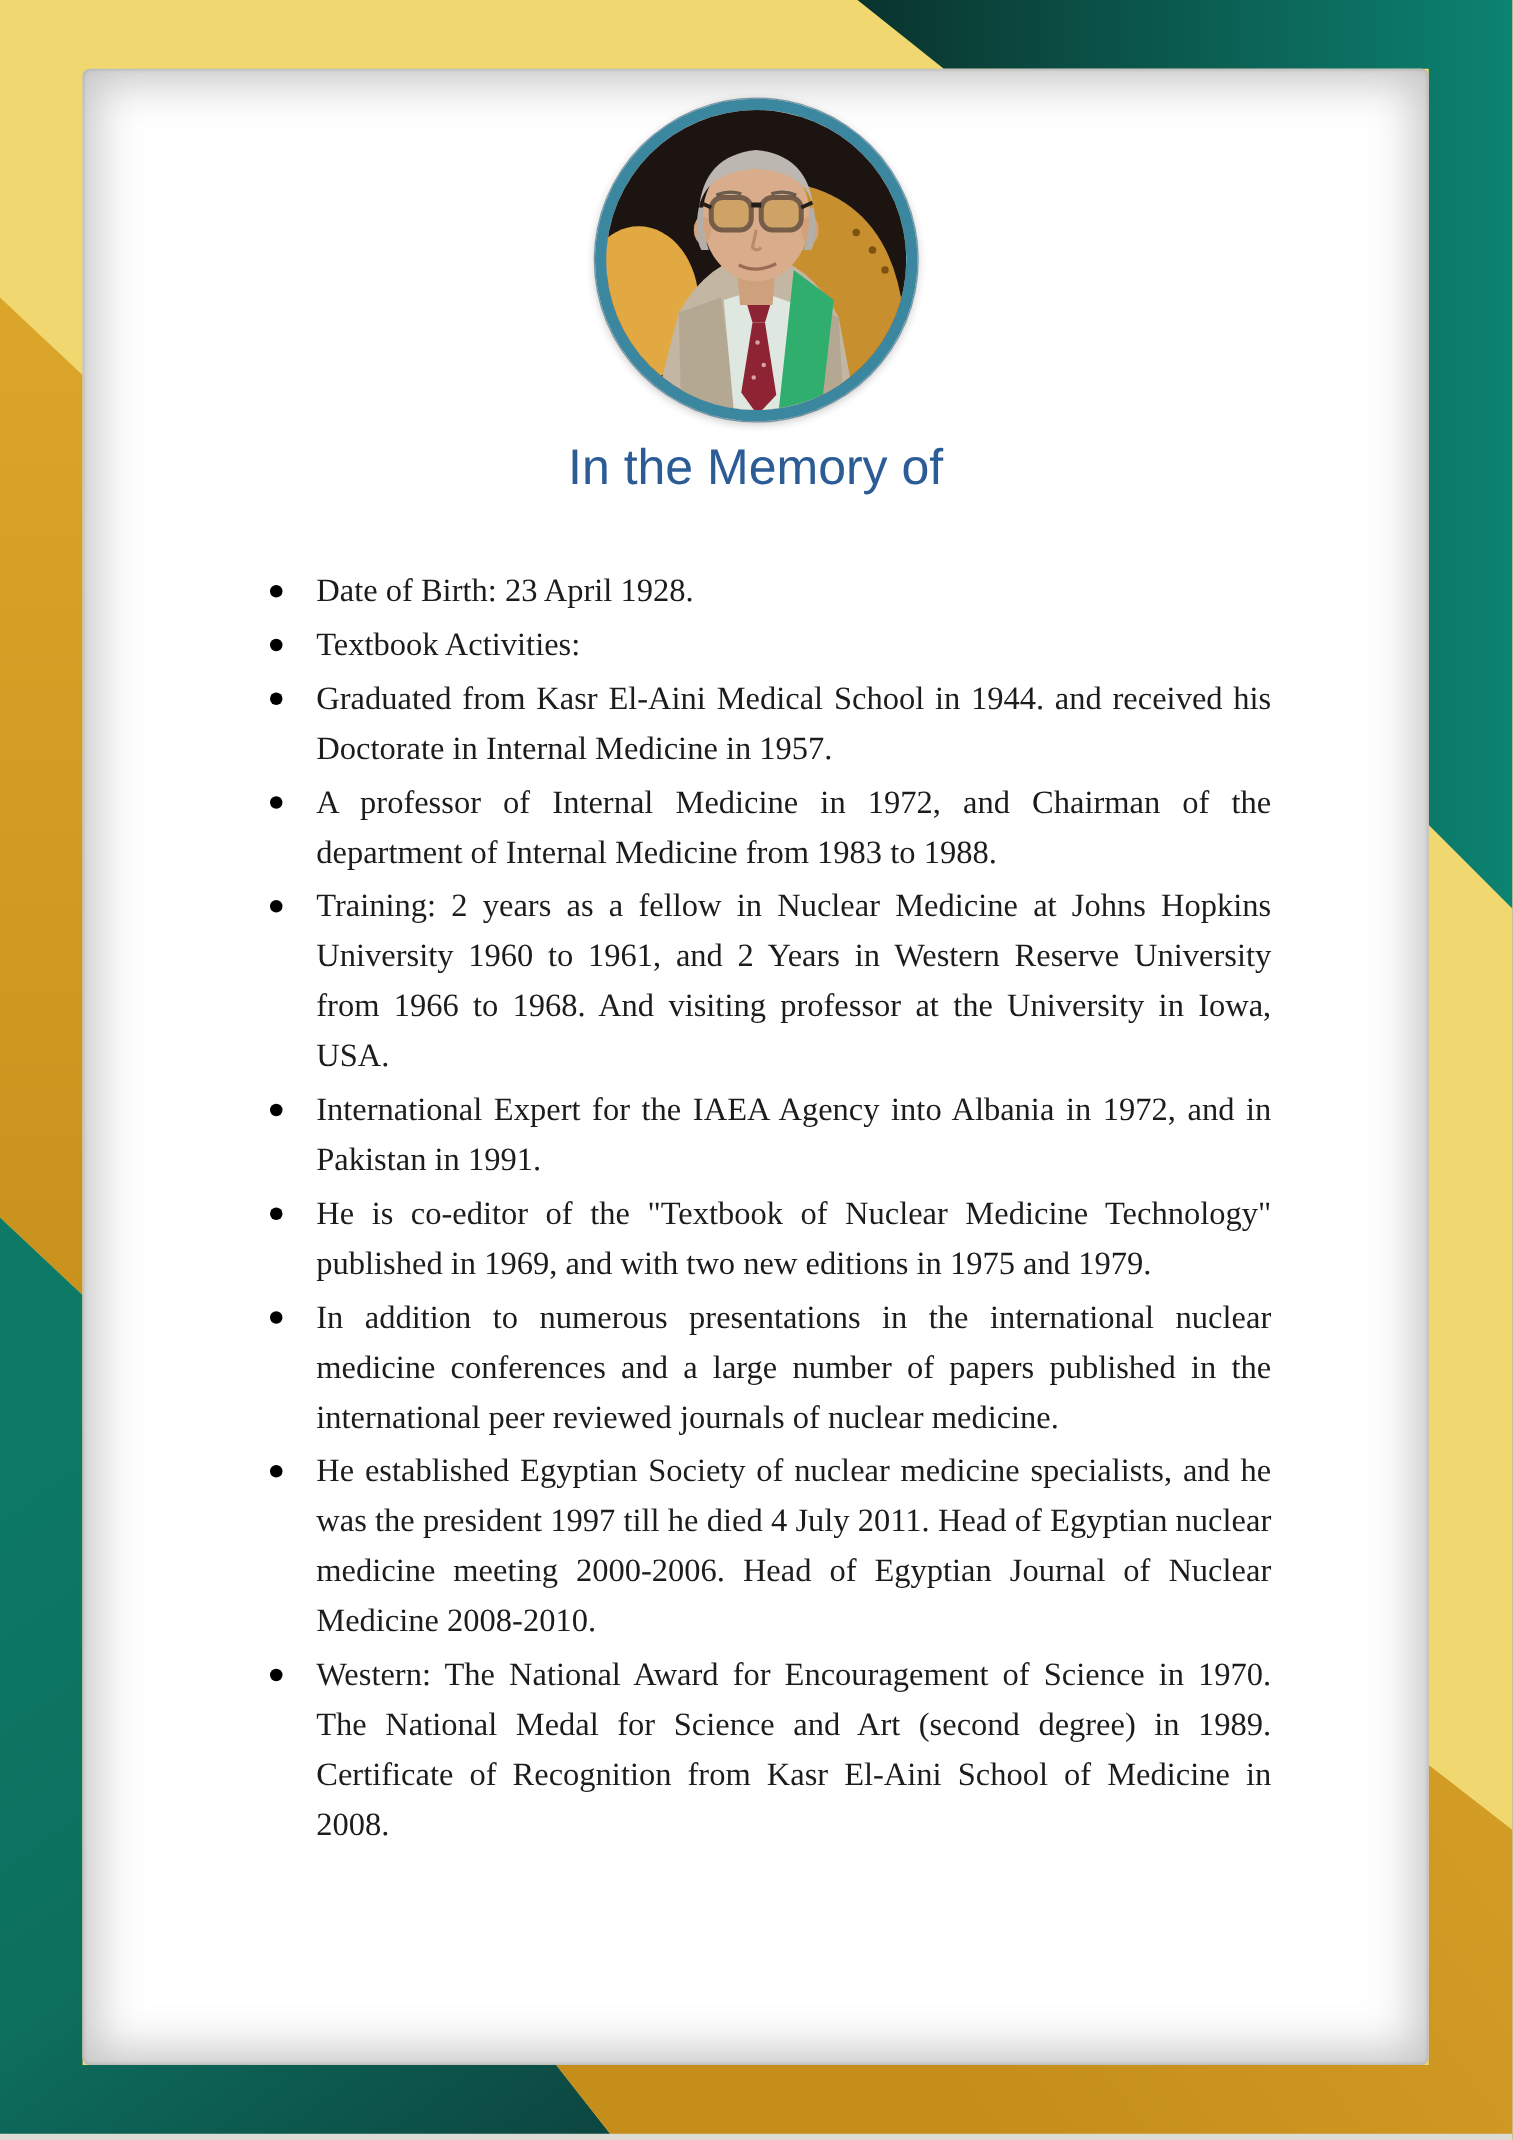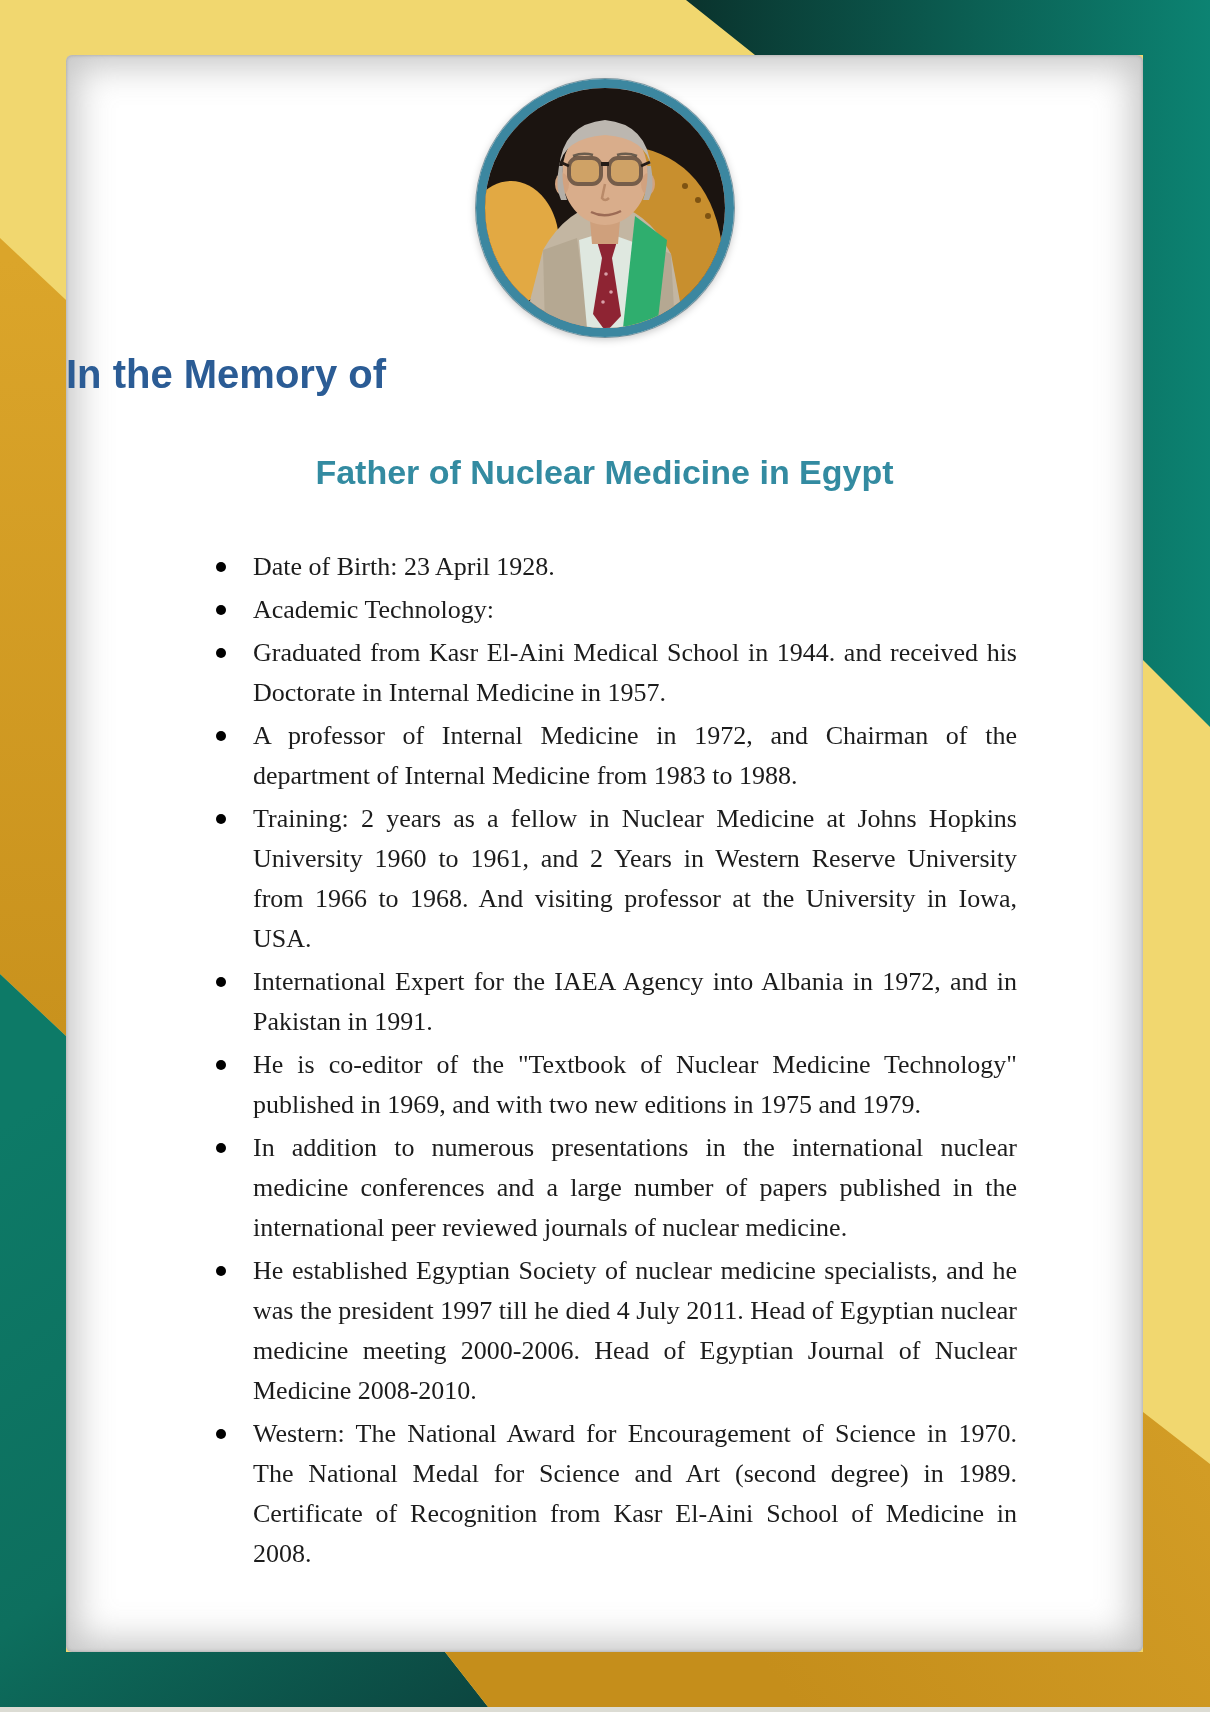--- a/index.html
+++ b/index.html
@@ -6,21 +6,21 @@
   html,body{background:#9a9a9a}
   .canvas{position:relative;width:1210px;height:1712px;overflow:hidden;background:#f1d76f;
           font-family:"Liberation Serif",serif}
   .frame-bg{position:absolute;inset:0;display:block}
   .page{position:absolute;left:66px;top:55px;width:1077px;height:1597px;background:#fff;border-radius:6px;
         box-shadow:inset 0 0 34px 12px rgba(122,122,122,.42), inset 0 0 3px 1px rgba(122,122,122,.35)}
   .photo{width:258px;height:258px;margin:24px auto 0;border-radius:50%;
          border:9px solid var(--photo-ring,#3c87a0);overflow:hidden;
          box-shadow:0 0 0 1px rgba(35,85,105,.55), 0 2px 8px rgba(0,0,0,.25)}
   .photo svg{display:block;width:100%;height:100%}
-  .title{font-family:"Liberation Sans",sans-serif;font-weight:bold;text-align:left;
+  .title{font-family:"Liberation Sans",sans-serif;font-weight:normal;text-align:center;
          color:var(--title-blue,#2b5c95)}
   .title-1{margin-top:12px;font-size:40px;line-height:50px}
   .title-2{font-size:43px;line-height:54px}
   .subtitle{margin-top:52px;font-family:"Liberation Sans",sans-serif;font-weight:bold;
             font-size:34px;line-height:42px;text-align:center;color:var(--subtitle-teal,#338ba1)}
   .bullets{margin:54px 126px 0 187px;list-style:none}
   .bullets li{position:relative;font-size:26px;line-height:40px;text-align:justify;
               color:var(--body-text,#1c1c1c);margin-bottom:3px}
   .bullets .dot{position:absolute;left:-37px;top:15px;width:10px;height:10px;border-radius:50%;background:#000}
   .bullets b{font-weight:normal}
@@ -91,25 +91,24 @@
         <rect x="124" y="70" width="32" height="26" rx="9" fill="#c79a4a" opacity="0.55" stroke="#241c17" stroke-width="4"></rect>
         <line x1="116" y1="76" x2="124" y2="76" stroke="#241c17" stroke-width="4"></line>
         <line x1="84" y1="78" x2="75" y2="74" stroke="#241c17" stroke-width="3"></line>
         <line x1="156" y1="78" x2="165" y2="74" stroke="#241c17" stroke-width="3"></line>
         <path d="M120,96 L117,110 Q120,114 124,110" stroke="#b98a69" stroke-width="2.5" fill="none"></path>
         <path d="M106,124 Q120,131 136,123" stroke="#9c6b55" stroke-width="2.5" fill="none"></path>
       </svg>
     </div>
 
     <div class="title title-1">In the Memory of</div>
-    <div class="subtitle">Father of Nuclear Medicine in Egypt</div>
 
     <ul class="bullets" id="bullet-list">
         <li><span class="dot"></span><b>Date of Birth:</b><span> 23 April 1928.</span></li>
-        <li><span class="dot"></span><b>Academic Technology:</b></li>
+        <li><span class="dot"></span><b>Textbook Activities:</b></li>
         <li><span class="dot"></span><b>Graduated</b><span> from Kasr El-Aini Medical School in 1944. and received his Doctorate in Internal Medicine in 1957.</span></li>
         <li><span class="dot"></span><span>A professor of Internal Medicine in 1972, and Chairman of the department of Internal Medicine from 1983 to 1988.</span></li>
         <li><span class="dot"></span><b>Training:</b><span> 2 years as a fellow in Nuclear Medicine at Johns Hopkins University 1960 to 1961, and 2 Years in Western Reserve University from 1966 to 1968. And visiting professor at the University in Iowa, USA.</span></li>
         <li><span class="dot"></span><span>International Expert for the IAEA Agency into Albania in 1972, and in Pakistan in 1991.</span></li>
         <li><span class="dot"></span><span>He is co-editor of the "Textbook of Nuclear Medicine Technology" published in 1969, and with two new editions in 1975 and 1979.</span></li>
         <li><span class="dot"></span><span>In addition to numerous presentations in the international nuclear medicine conferences and a large number of papers published in the international peer reviewed journals of nuclear medicine.</span></li>
         <li><span class="dot"></span><span>He established Egyptian Society of nuclear medicine specialists, and he was the president 1997 till he died 4 July 2011. Head of Egyptian nuclear medicine meeting 2000-2006. Head of Egyptian Journal of Nuclear Medicine 2008-2010.</span></li>
         <li><span class="dot"></span><b>Western:</b><span> The National Award for Encouragement of Science in 1970. The National Medal for Science and Art (second degree) in 1989. Certificate of Recognition from Kasr El-Aini School of Medicine in 2008.</span></li>
       </ul>
 

